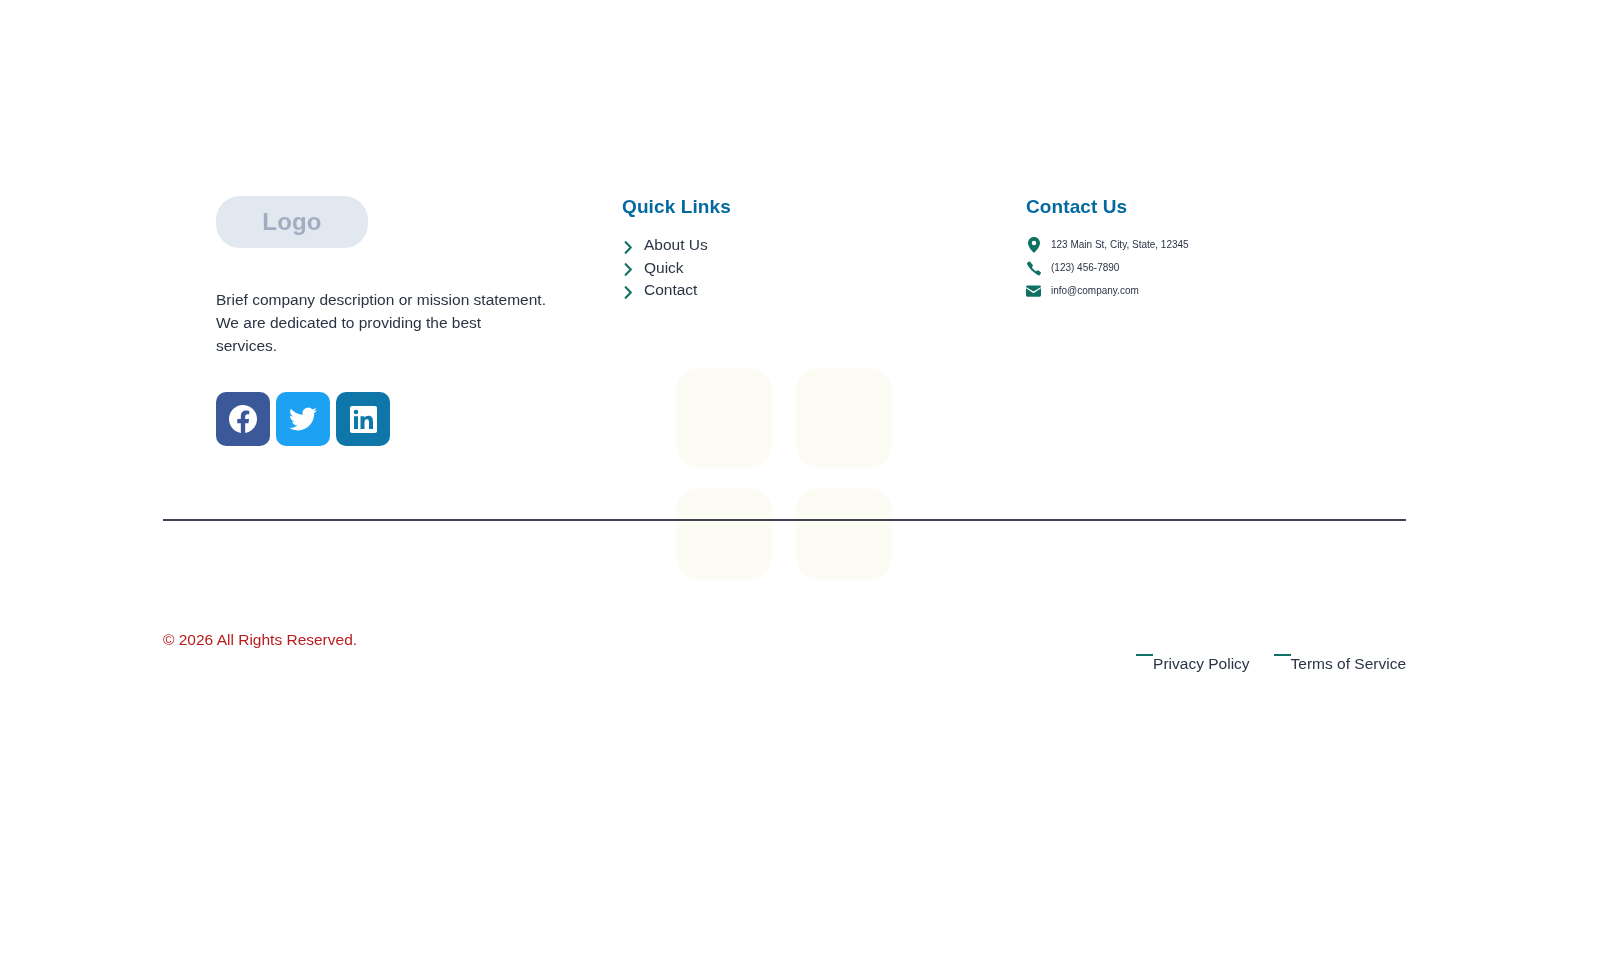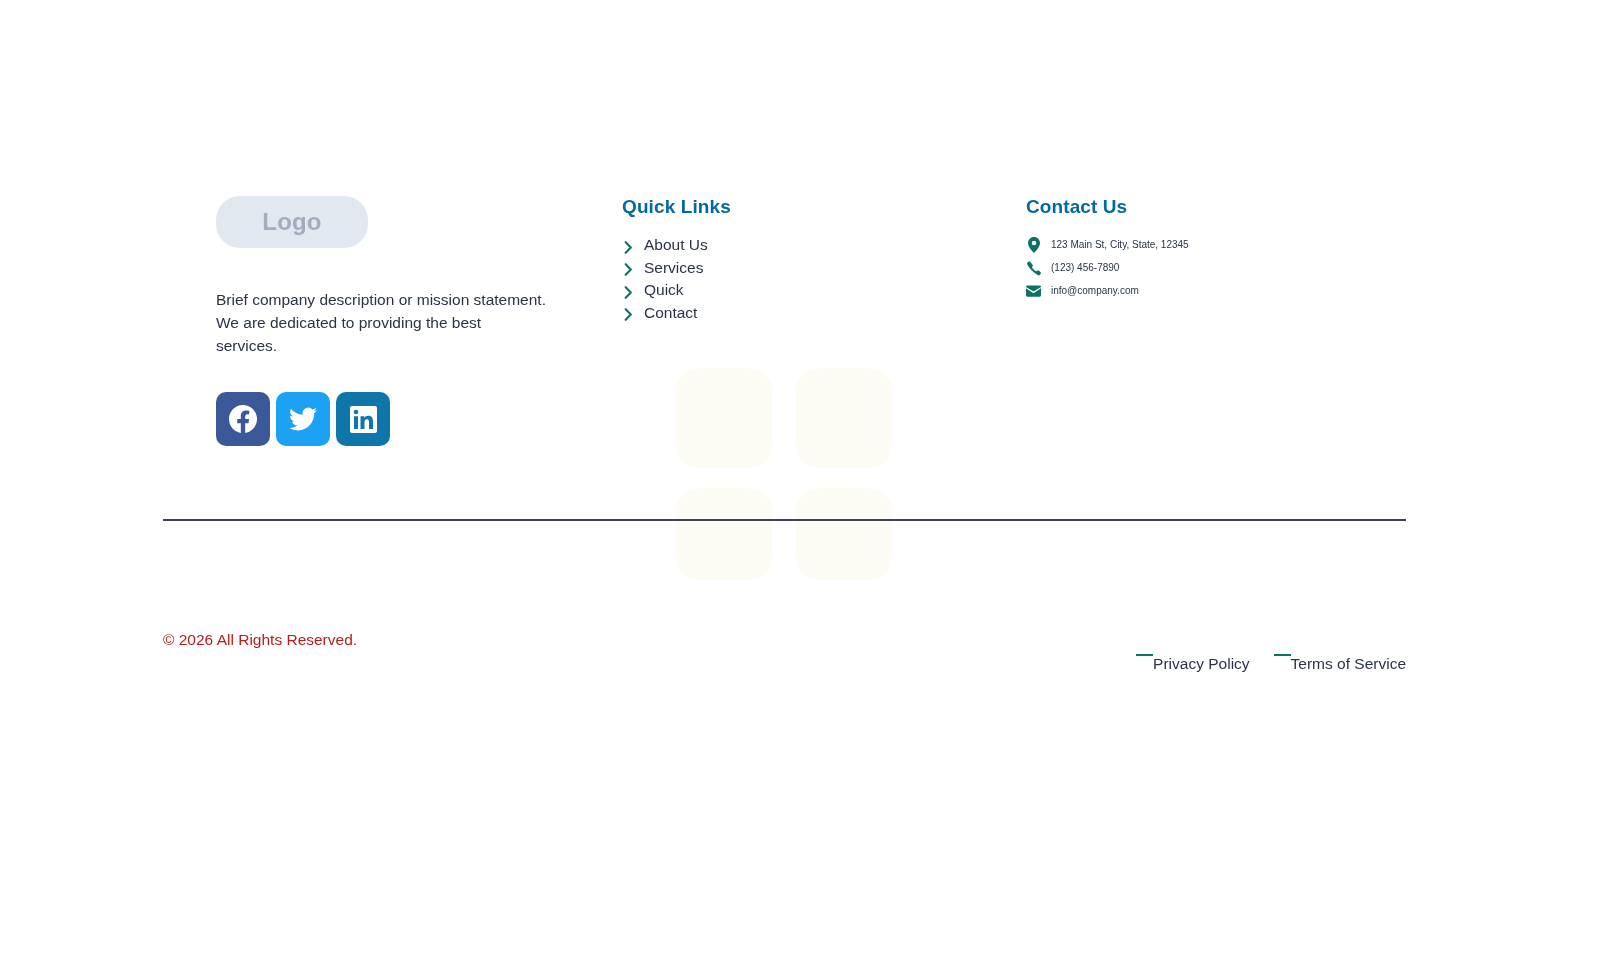--- a/index.html
+++ b/index.html
@@ -269,28 +269,20 @@
     <div class="col-links">
       <h3 class="col-heading">Quick Links</h3>
       <ul class="link-list">
         <li>
           <span class="chev">
             <svg width="11" height="13" viewBox="0 0 8 13" fill="none" aria-hidden="true">
               <path d="M1.2 1.2L6.3 6.5L1.2 11.8" stroke="currentColor" stroke-width="2.1" stroke-linecap="round" stroke-linejoin="round"></path>
             </svg>
           </span>
           <span class="link-label">About Us</span>
-        </li>
-        <li>
-          <span class="chev">
-            <svg width="11" height="13" viewBox="0 0 8 13" fill="none" aria-hidden="true">
-              <path d="M1.2 1.2L6.3 6.5L1.2 11.8" stroke="currentColor" stroke-width="2.1" stroke-linecap="round" stroke-linejoin="round"></path>
-            </svg>
-          </span>
-          <span class="link-label">Services</span>
         </li>
         <li>
           <span class="chev">
             <svg width="11" height="13" viewBox="0 0 8 13" fill="none" aria-hidden="true">
               <path d="M1.2 1.2L6.3 6.5L1.2 11.8" stroke="currentColor" stroke-width="2.1" stroke-linecap="round" stroke-linejoin="round"></path>
             </svg>
           </span>
           <span class="link-label">Quick</span>
         </li>
         <li>

